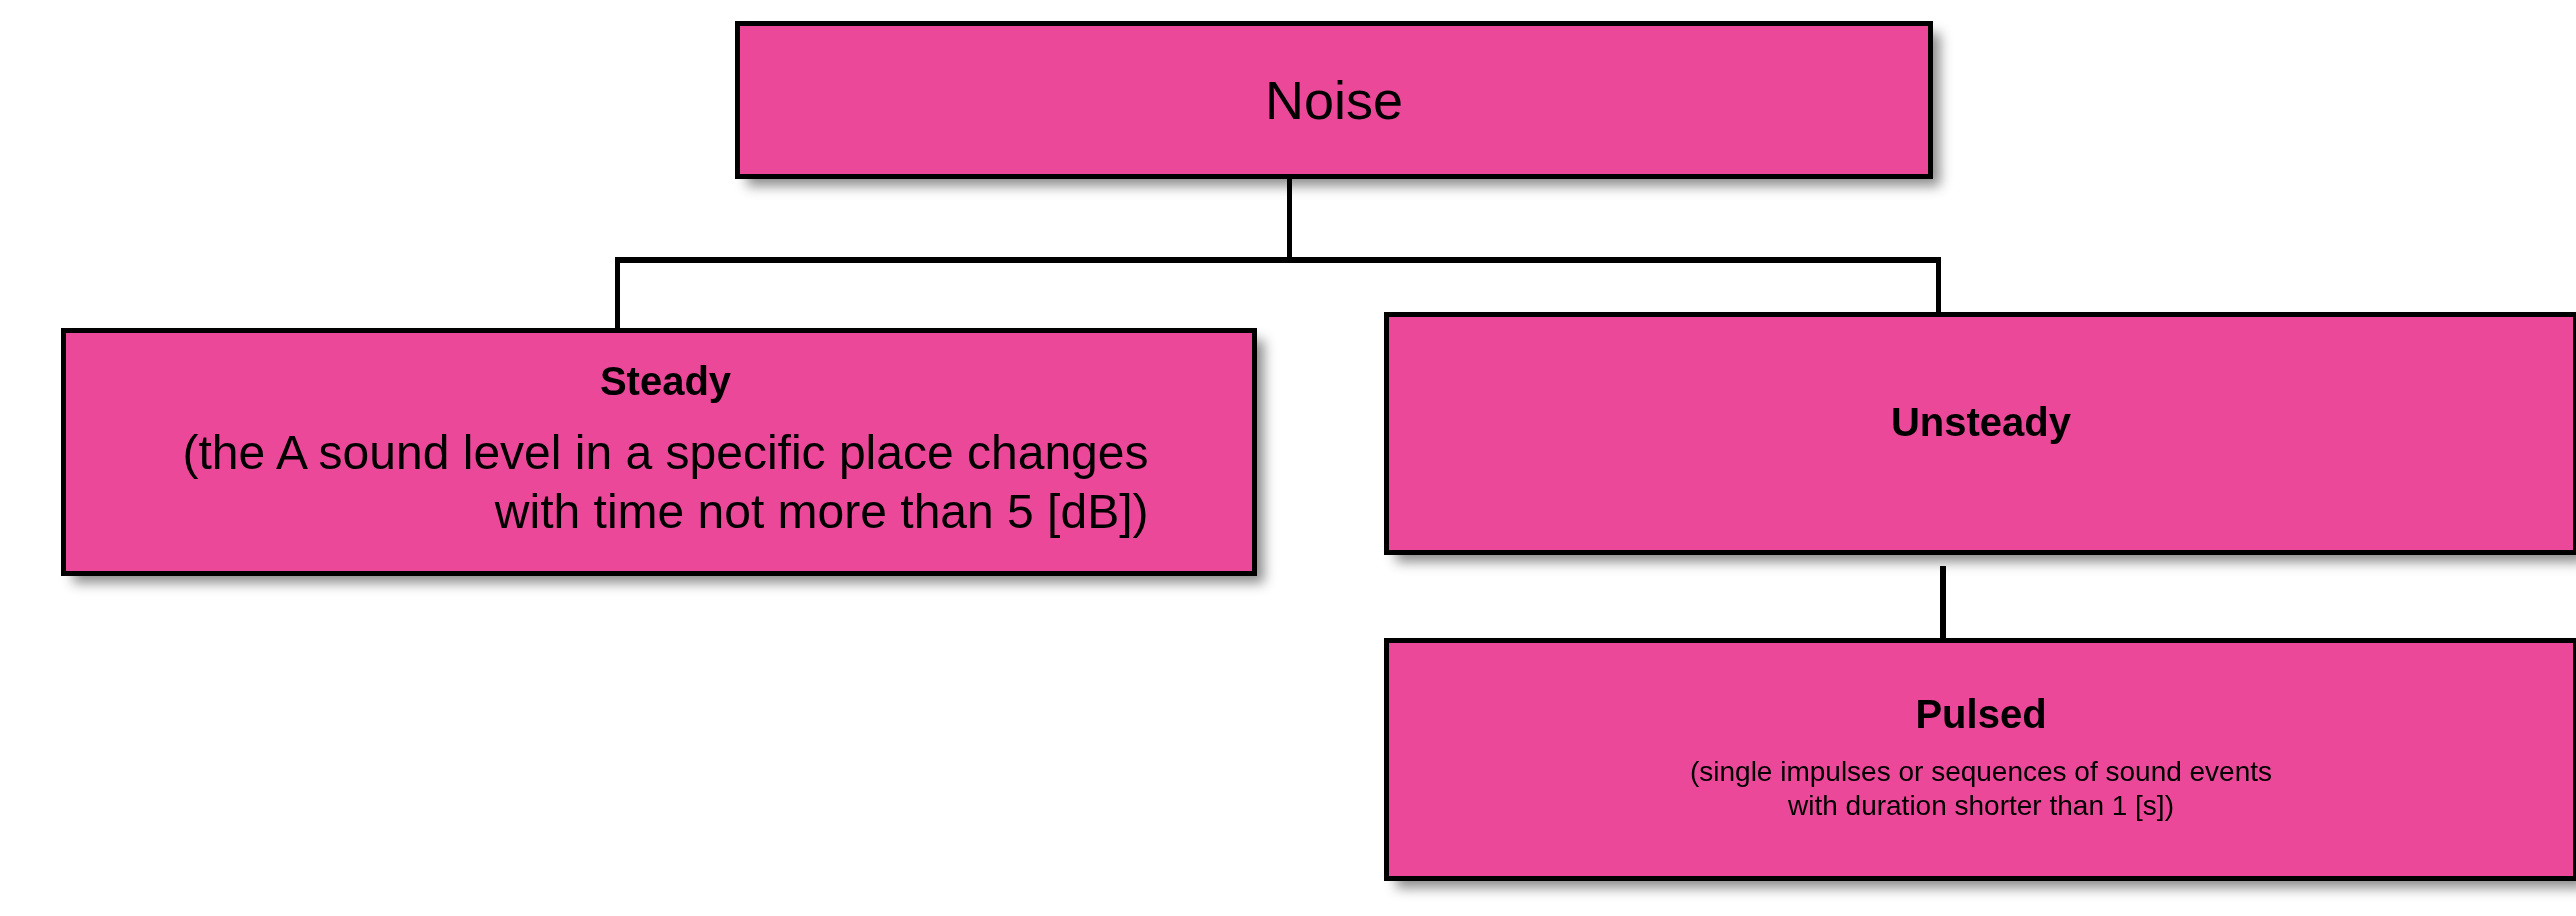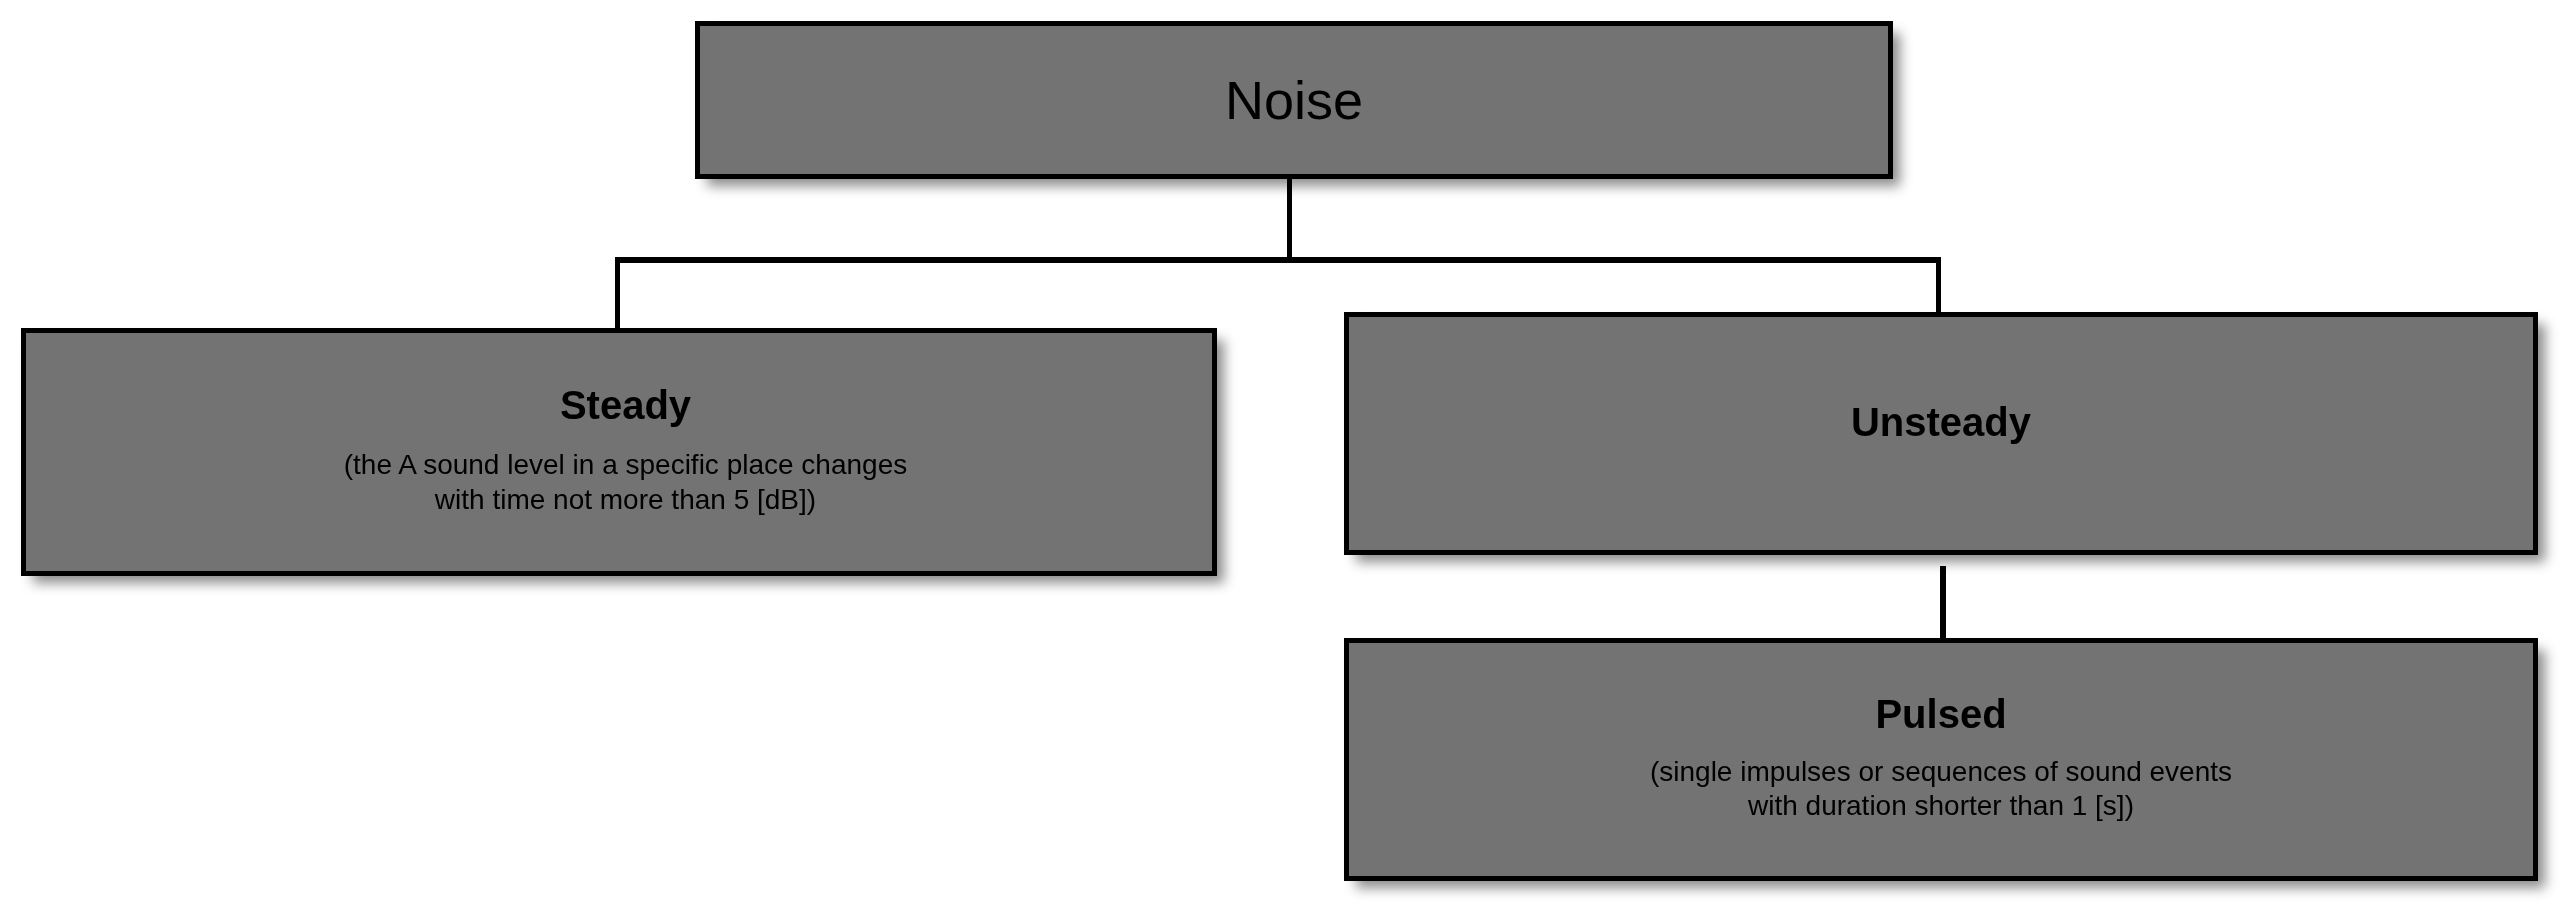--- a/index.html
+++ b/index.html
@@ -18,29 +18,30 @@
     width: 2576px;
     height: 917px;
     background: #ffffff;
     overflow: hidden;
   }
 
   
   .node-box {
     position: absolute;
     box-sizing: border-box;
-    background: #737373;
+    background: #ec4899;
     border: 5.1px solid #000000;
     box-shadow: 9.5px 9.5px 11.7px -2.9px rgba(0,0,0,0.45);
     display: flex;
     flex-direction: column;
     align-items: center;
     justify-content: center;
     text-align: center;
     z-index: 3;
+    margin-left: 40px;
   }
 
   .node-title {
     font-weight: bold;
     line-height: 1.05;
   }
 
   .node-desc {
     font-weight: normal;
     line-height: 1.22;
@@ -66,21 +67,22 @@
     top: 328px;
     width: 1196px;
     height: 248px;
     padding: 16px 5px 19px 19px;
   }
   #node-steady .node-title {
     font-size: 40px;
     margin-bottom: 22px;
   }
   #node-steady .node-desc {
-    font-size: 28px;
+    font-size: 48px;
+    text-align: right;
   }
 
   
   #node-unsteady {
     left: 1344px;
     top: 312px;
     width: 1194px;
     height: 243px;
     padding: 14.7px 19px 17.6px 19px;
   }

